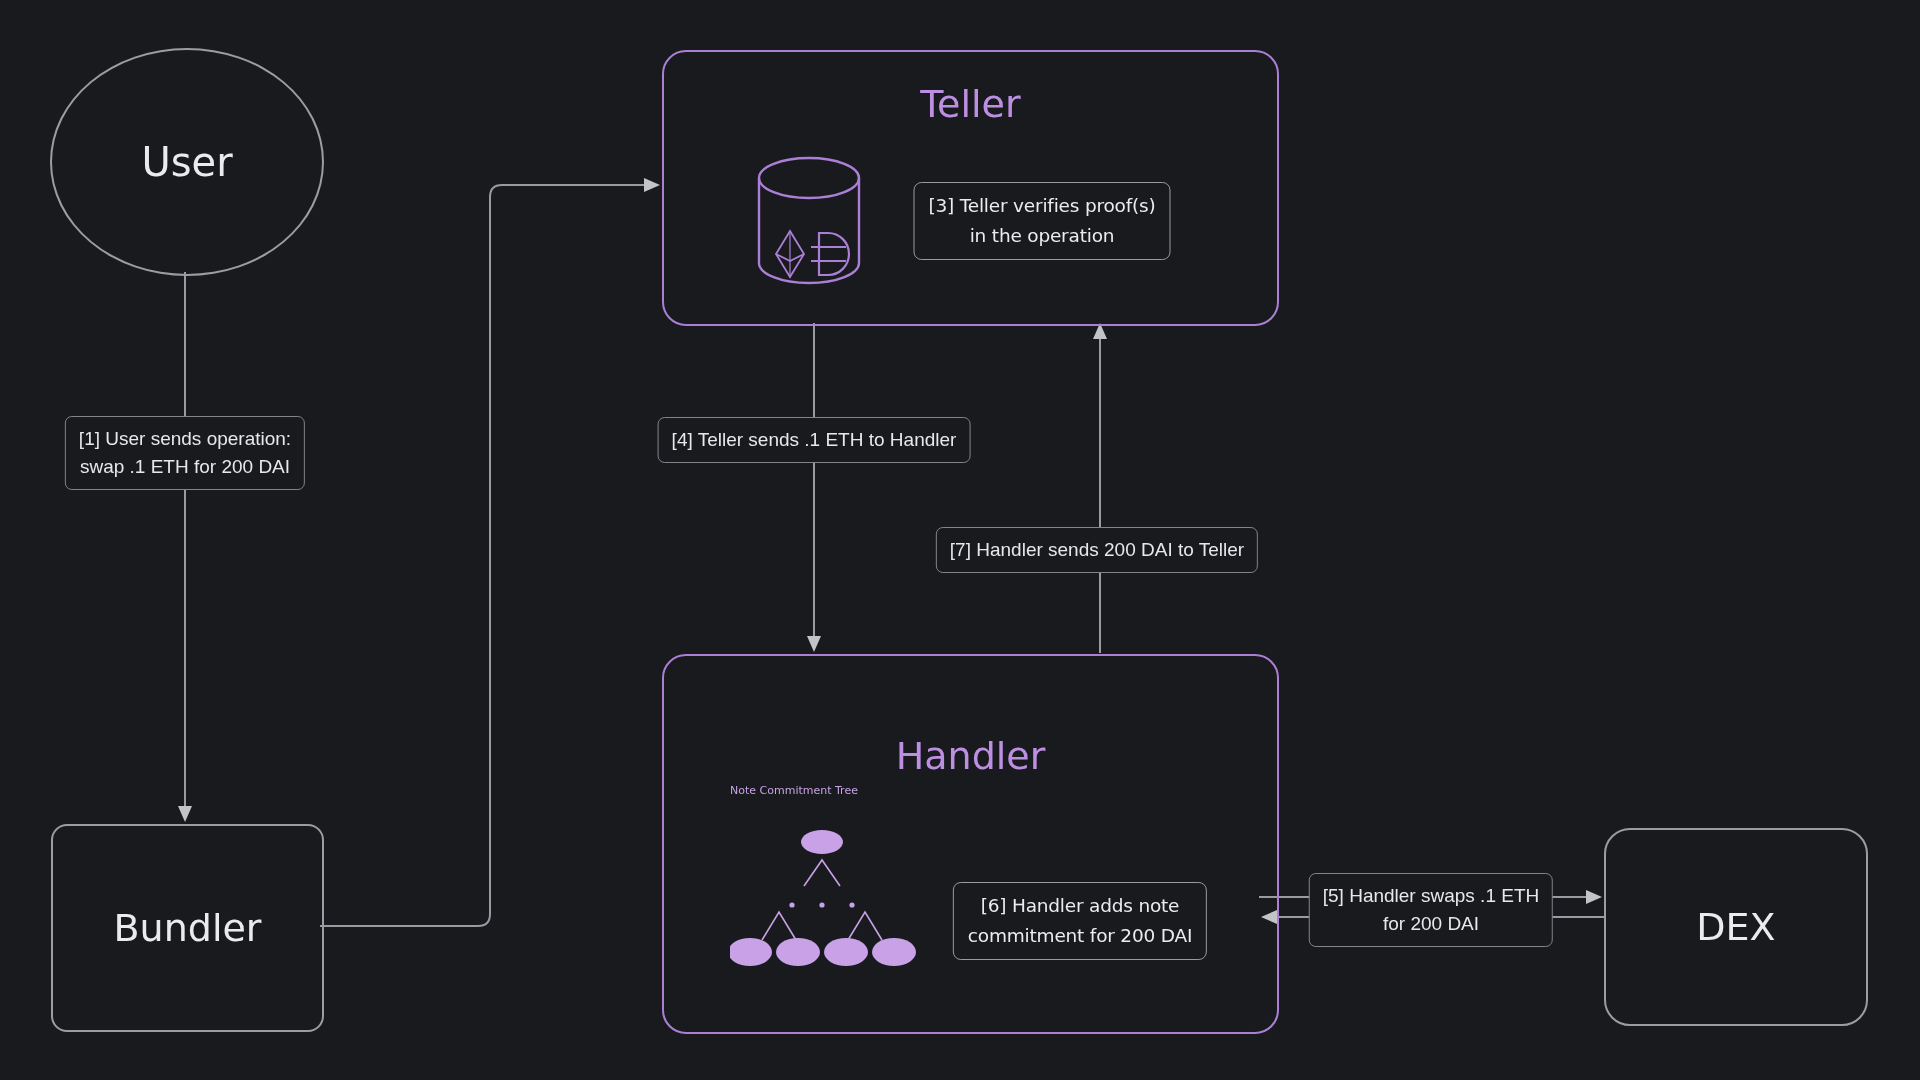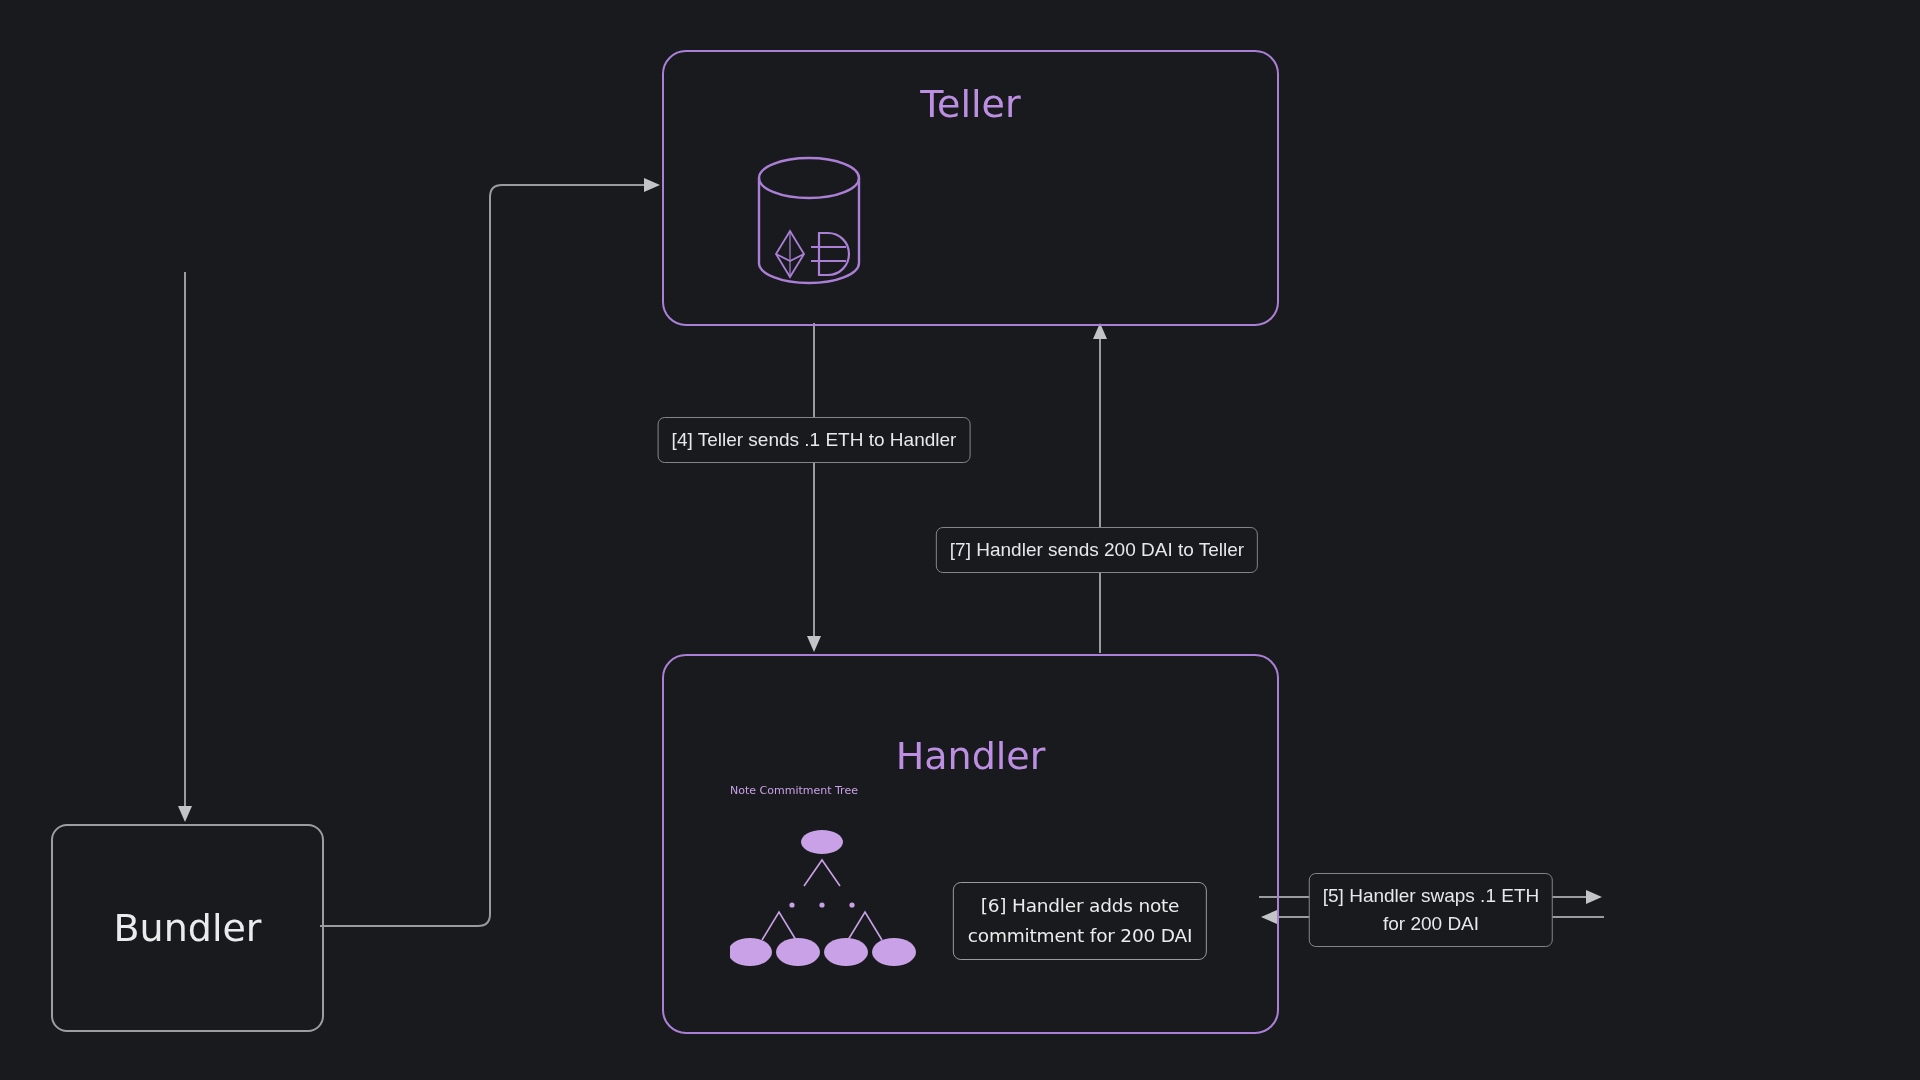--- a/index.html
+++ b/index.html
@@ -75,42 +75,52 @@
       </marker>
     </defs>
     <path class="edge" d="M185,272 L185,820" marker-end="url(#arrow)"></path>
     <path class="edge" d="M320,926 L478,926 Q490,926 490,914 L490,197 Q490,185 502,185 L658,185" marker-end="url(#arrow)"></path>
     <path class="edge" d="M814,323 L814,650" marker-end="url(#arrow)"></path>
     <path class="edge" d="M1100,653 L1100,325" marker-end="url(#arrow)"></path>
     <path class="edge" d="M1259,897 L1600,897" marker-end="url(#arrow)"></path>
     <path class="edge" d="M1604,917 L1263,917" marker-end="url(#arrow)"></path>
   </svg>
 
+  <div class="node node-circle">
+    <span>User</span>
+  </div>
 
   <div class="node node-bundler">
     <span>Bundler</span>
   </div>
 
+  <div class="node node-dex">
+    <span>DEX</span>
+  </div>
 
   <div class="subgraph subgraph-teller">
     <div class="subgraph-title teller-title">Teller</div>
 
     <svg class="db-icon" width="106" height="133" viewBox="0 0 106 133">
       <ellipse cx="53" cy="23" rx="50" ry="20" stroke-width="2.4"></ellipse>
       <path d="M3,23 L3,108 A50,20 0 0 0 103,108 L103,23" stroke-width="2.4"></path>
 
       <path d="M34,76 L48,99 L34,122 L20,99 Z" stroke-width="1.8"></path>
       <path d="M20,99 L34,106 L48,99" stroke-width="1.8"></path>
       <path d="M34,76 L34,122" stroke-width="1.2"></path>
 
       <path d="M63,78 L72,78 A21,21 0 0 1 72,120 L63,120 Z" stroke-width="2.2"></path>
       <line x1="55" y1="92" x2="90" y2="92" stroke-width="2.2"></line>
       <line x1="55" y1="106" x2="90" y2="106" stroke-width="2.2"></line>
     </svg>
 
+    <div class="annotation annot-step3">
+      <div>[3] Teller verifies proof(s)</div>
+      <div>in the operation</div>
+    </div>
   </div>
 
   <div class="subgraph subgraph-handler">
     <div class="subgraph-title handler-title">Handler</div>
 
     <div class="tree-caption">Note Commitment Tree</div>
 
     <svg class="tree-icon" width="190" height="150" viewBox="0 0 190 150">
       <ellipse class="tfill" cx="92" cy="21" rx="21" ry="12"></ellipse>
       <path class="tline" d="M74,65 L92,39 L110,65"></path>
@@ -124,20 +134,24 @@
       <ellipse class="tfill" cx="116" cy="131" rx="22" ry="14"></ellipse>
       <ellipse class="tfill" cx="164" cy="131" rx="22" ry="14"></ellipse>
     </svg>
 
     <div class="annotation annot-step6">
       <div>[6] Handler adds note</div>
       <div>commitment for 200 DAI</div>
     </div>
   </div>
 
+  <div class="edge-label el-step1">
+    <div>[1] User sends operation:</div>
+    <div>swap .1 ETH for 200 DAI</div>
+  </div>
 
 
   <div class="edge-label el-step4">
     <div>[4] Teller sends .1 ETH to Handler</div>
   </div>
 
   <div class="edge-label el-step7">
     <div>[7] Handler sends 200 DAI to Teller</div>
   </div>
 

